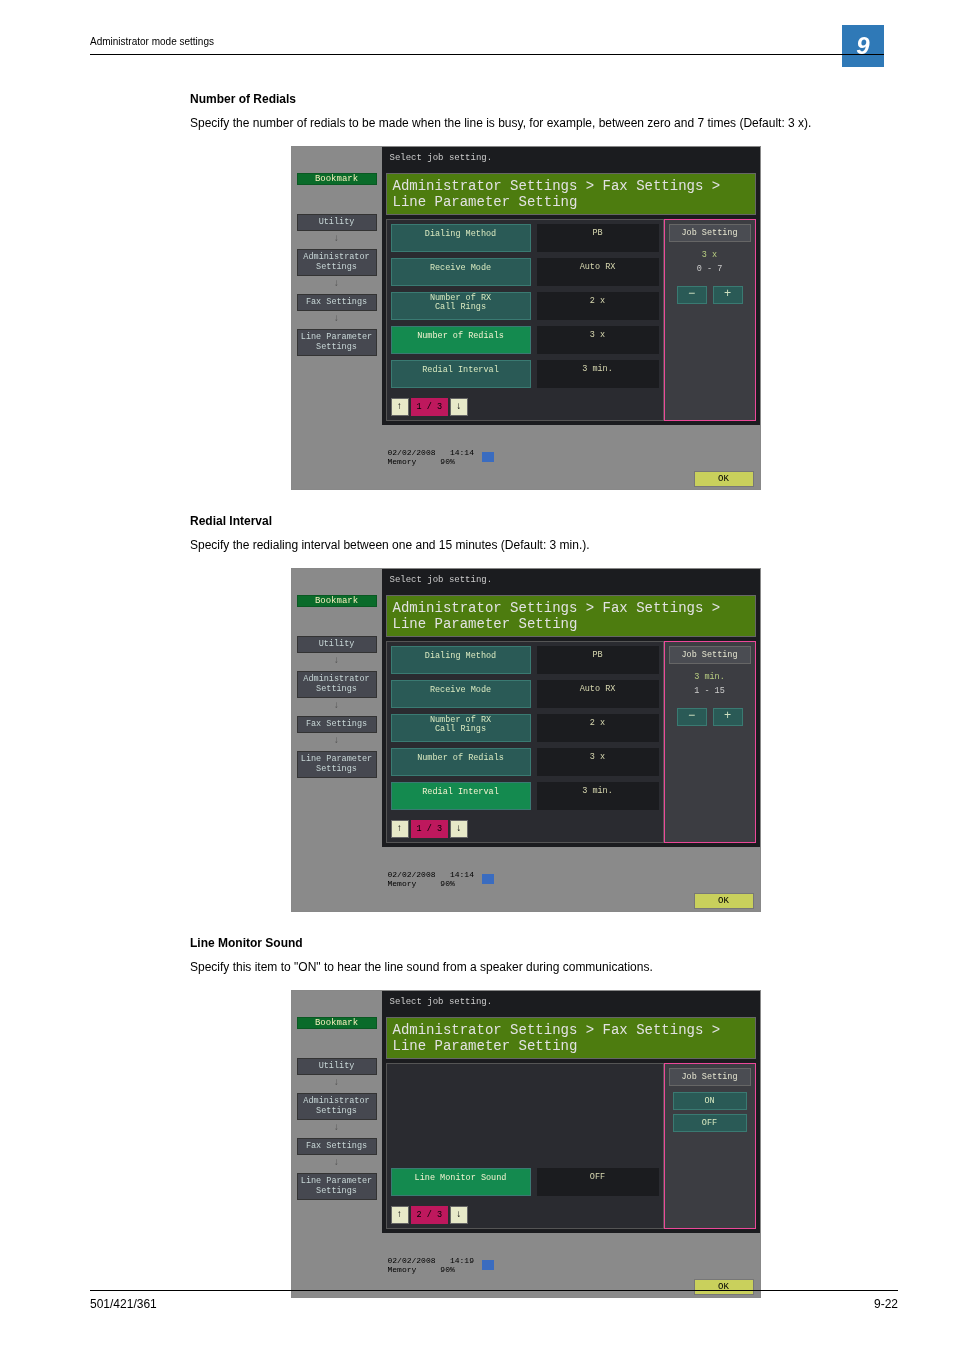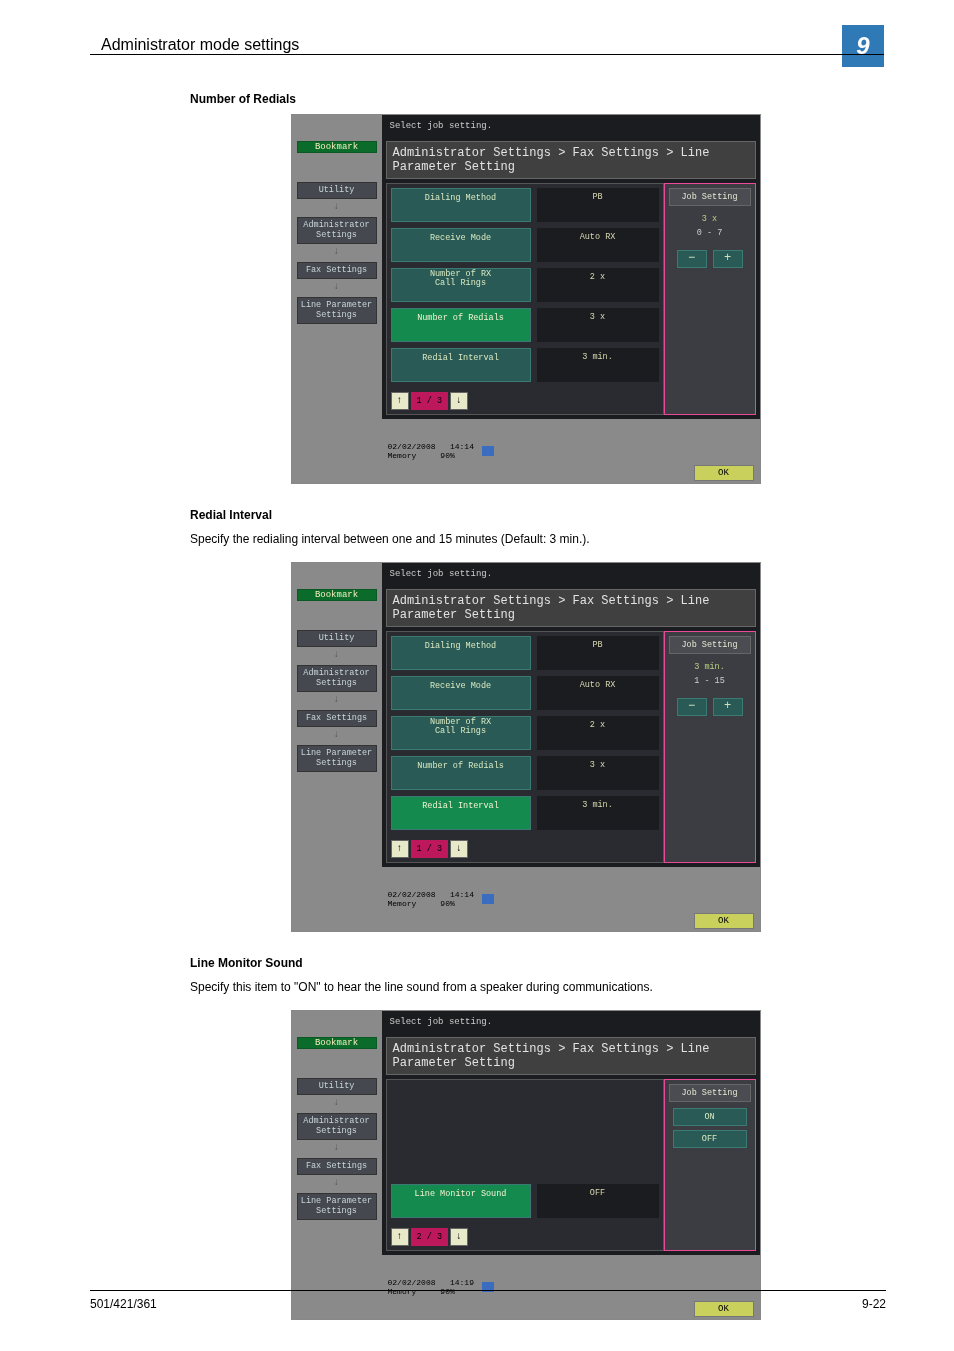--- a/index.html
+++ b/index.html
@@ -1,67 +1,68 @@
 <!DOCTYPE html>
 <html><head>
 <meta charset="utf-8">
 <style>
   * { box-sizing: border-box; margin: 0; padding: 0; }
   html, body { width: 954px; height: 1351px; background: #fff; font-family: Arial, Helvetica, sans-serif; color: #000; }
   .page { position: relative; width: 954px; height: 1351px; padding: 36px 70px 50px 90px; }
   .header-line { position: absolute; top: 54px; left: 90px; right: 70px; height: 1px; background: #000; }
-  .header-text { position: absolute; top: 36px; left: 90px; font-size: 16px; margin-left: 11px; }
+  .header-text { position: absolute; top: 36px; left: 90px; font-size: 10px; }
   .chapter-badge { position: absolute; top: 25px; right: 70px; width: 42px; height: 42px; background: #2f79b7; color: #fff; font-size: 24px; font-weight: bold; font-style: italic; display: flex; align-items: center; justify-content: center; }
   .content { position: absolute; top: 80px; left: 190px; right: 93px; }
   h4 { font-size: 12px; font-weight: bold; margin: 12px 0 8px; }
   p.body { font-size: 12px; line-height: 1.5; margin-bottom: 14px; }
   .screenshot { width: 470px; margin: 0 auto 24px; background: #1b1c1f; border: 1px solid #888; font-family: "Courier New", monospace; font-size: 9px; color: #e5e5e5; }
   .ss { display: flex; }
   .sidebar { width: 90px; background: #8a8a8a; display: flex; flex-direction: column; }
   .side-gap { height: 18px; }
   .bookmark { margin: 8px 5px 10px; background: #0a6b2a; color: #f5eebc; text-align: center; padding: 0; border: 1px solid #0a5822; font-size: 9px; }
   .side-item { margin: 3px 5px 0; background: #464850; color: #c8d7d7; text-align: center; padding: 3px; border: 1px solid #333; font-size: 8.5px; line-height: 1.1; }
   .side-arrow { text-align: center; color: #555; font-size: 10px; padding: 2px 0; }
   .mainpane { flex: 1; display: flex; flex-direction: column; }
   .prompt { padding: 6px 8px 10px; font-size: 9px; color: #ccc; }
-  .breadcrumb-bar { background: #404040; border: 1px solid #666; margin: 0 4px 4px; padding: 4px 6px; font-size: 12px; color: #e2e2e2; }
+  .breadcrumb-bar { background: #4d7c0f; border: 1px solid #666; margin: 0 4px 4px; padding: 4px 6px; font-size: 14px; color: #e2e2e2; }
   .panel { flex: 1; display: flex; margin: 0 4px 4px; }
   .param-col { flex: 1; background: #2a2b30; padding: 4px 4px; border: 1px solid #555; }
-  .row { display: flex; height: 34px; margin-bottom: 6px; }
+  .row { display: flex; height: 28px; margin-bottom: 6px; }
   .label-btn { width: 140px; background: #2a5a56; border: 1px solid #3a7a72; color: #d9e9c0; text-align: center; padding: 4px 2px; font-size: 8.5px; margin-right: 6px; }
   .label-highlight { background: #148a4f; color: #f3f3d0; }
   .value-cell { flex: 1; background: #1b1c1f; text-align: center; padding: 4px; font-size: 8.5px; color: #d8d8b0; }
   .page-ctrl { display: flex; align-items: center; margin-top: 10px; }
   .arrow-btn { width: 18px; height: 18px; background: #3a3c40; border: 1px solid #666; color: #ccc; text-align: center; font-size: 10px; line-height: 16px; }
   .arrow-green { background: #e7e9c8; color: #000; }
   .page-ind { background: #be185d; color: #000; padding: 2px 6px; font-size: 8.5px; height: 18px; line-height: 14px; margin: 0 2px; }
   .job-col { width: 92px; background: #3c3d42; border: 1px solid #ec4899; padding: 4px; }
   .job-title { background: #4a4c52; color: #e5e5d0; text-align: center; padding: 3px; font-size: 8.5px; margin-bottom: 6px; border: 1px solid #666; }
   .job-val { text-align: center; color: #b9cf82; font-size: 8.5px; padding: 2px; }
   .job-range { text-align: center; color: #ccc; font-size: 8.5px; padding: 2px 0 6px; }
   .steppers { display: flex; gap: 6px; justify-content: center; margin-top: 6px; }
   .step-btn { width: 30px; height: 18px; background: #2a5a56; border: 1px solid #3a7a72; color: #cfe0c0; text-align: center; line-height: 14px; font-size: 12px; }
   .on-off { width: 74px; margin: 4px auto; background: #2a5a56; border: 1px solid #3a7a72; color: #d9e9c0; text-align: center; padding: 3px; font-size: 8.5px; }
   .status-bar { display: flex; align-items: center; background: #8a8a8a; padding: 2px 6px; color: #000; font-size: 8px; }
   .status-left { flex: 1; display: flex; gap: 8px; align-items: center; }
   .status-icon { width: 12px; height: 10px; background: #3a6cc0; }
   .ok-btn { width: 60px; background: #c9d05c; color: #000; border: 1px solid #777; text-align: center; padding: 2px; font-size: 9px; margin-top: 44px; }
-  .footer { position: absolute; bottom: 40px; left: 90px; right: 68px; display: flex; justify-content: space-between; font-size: 12px; border-top: 1px solid #000; padding-top: 6px; }
+  .footer { position: absolute; bottom: 40px; left: 90px; right: 56px; display: flex; justify-content: space-between; font-size: 12px; border-top: 1px solid #000; padding-top: 6px; }
 </style>
 </head>
 <body>
 
 <div class="page">
   <div class="header-text">Administrator mode settings</div>
   <div class="chapter-badge">9</div>
   <div class="header-line"></div>
 
   <div class="content">
 
     <h4>Number of Redials</h4>
+    <p class="body">Specify the number of redials to be made when the line is busy, for example, between zero and 7 times (Default: 3 x).</p>
 
     <div class="screenshot">
       <div class="ss">
         <div class="sidebar">
           <div class="side-gap"></div>
           <div class="bookmark">Bookmark</div>
           <div style="height:16px"></div>
           <div class="side-item">Utility</div>
           <div class="side-arrow">↓</div>
           <div class="side-item" style="white-space:pre-line">Administrator

